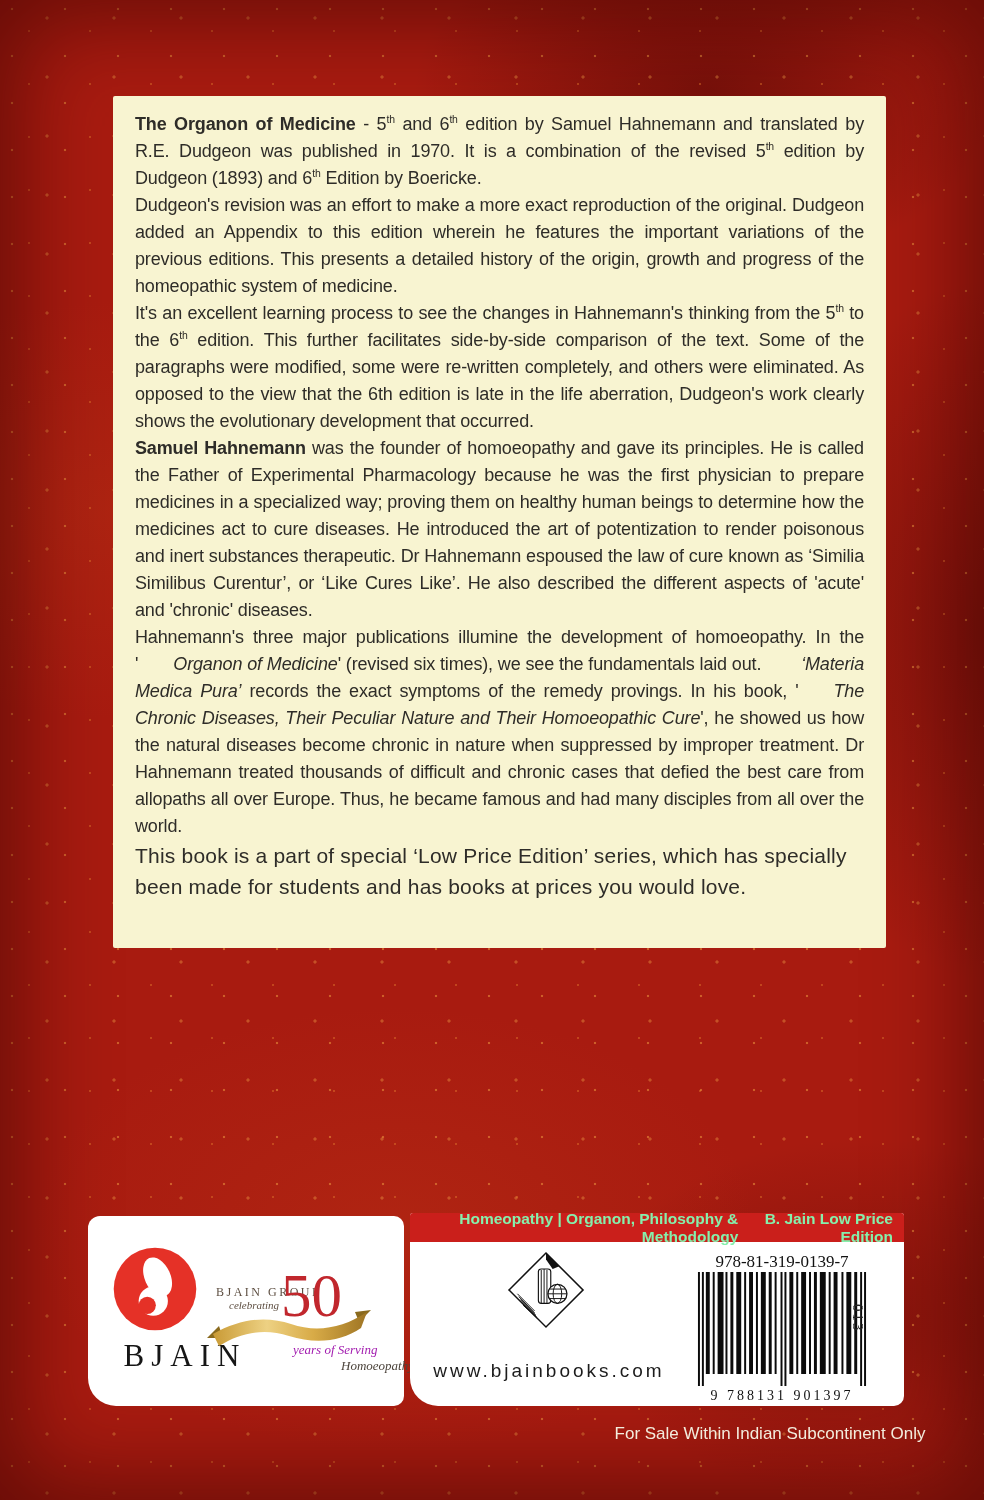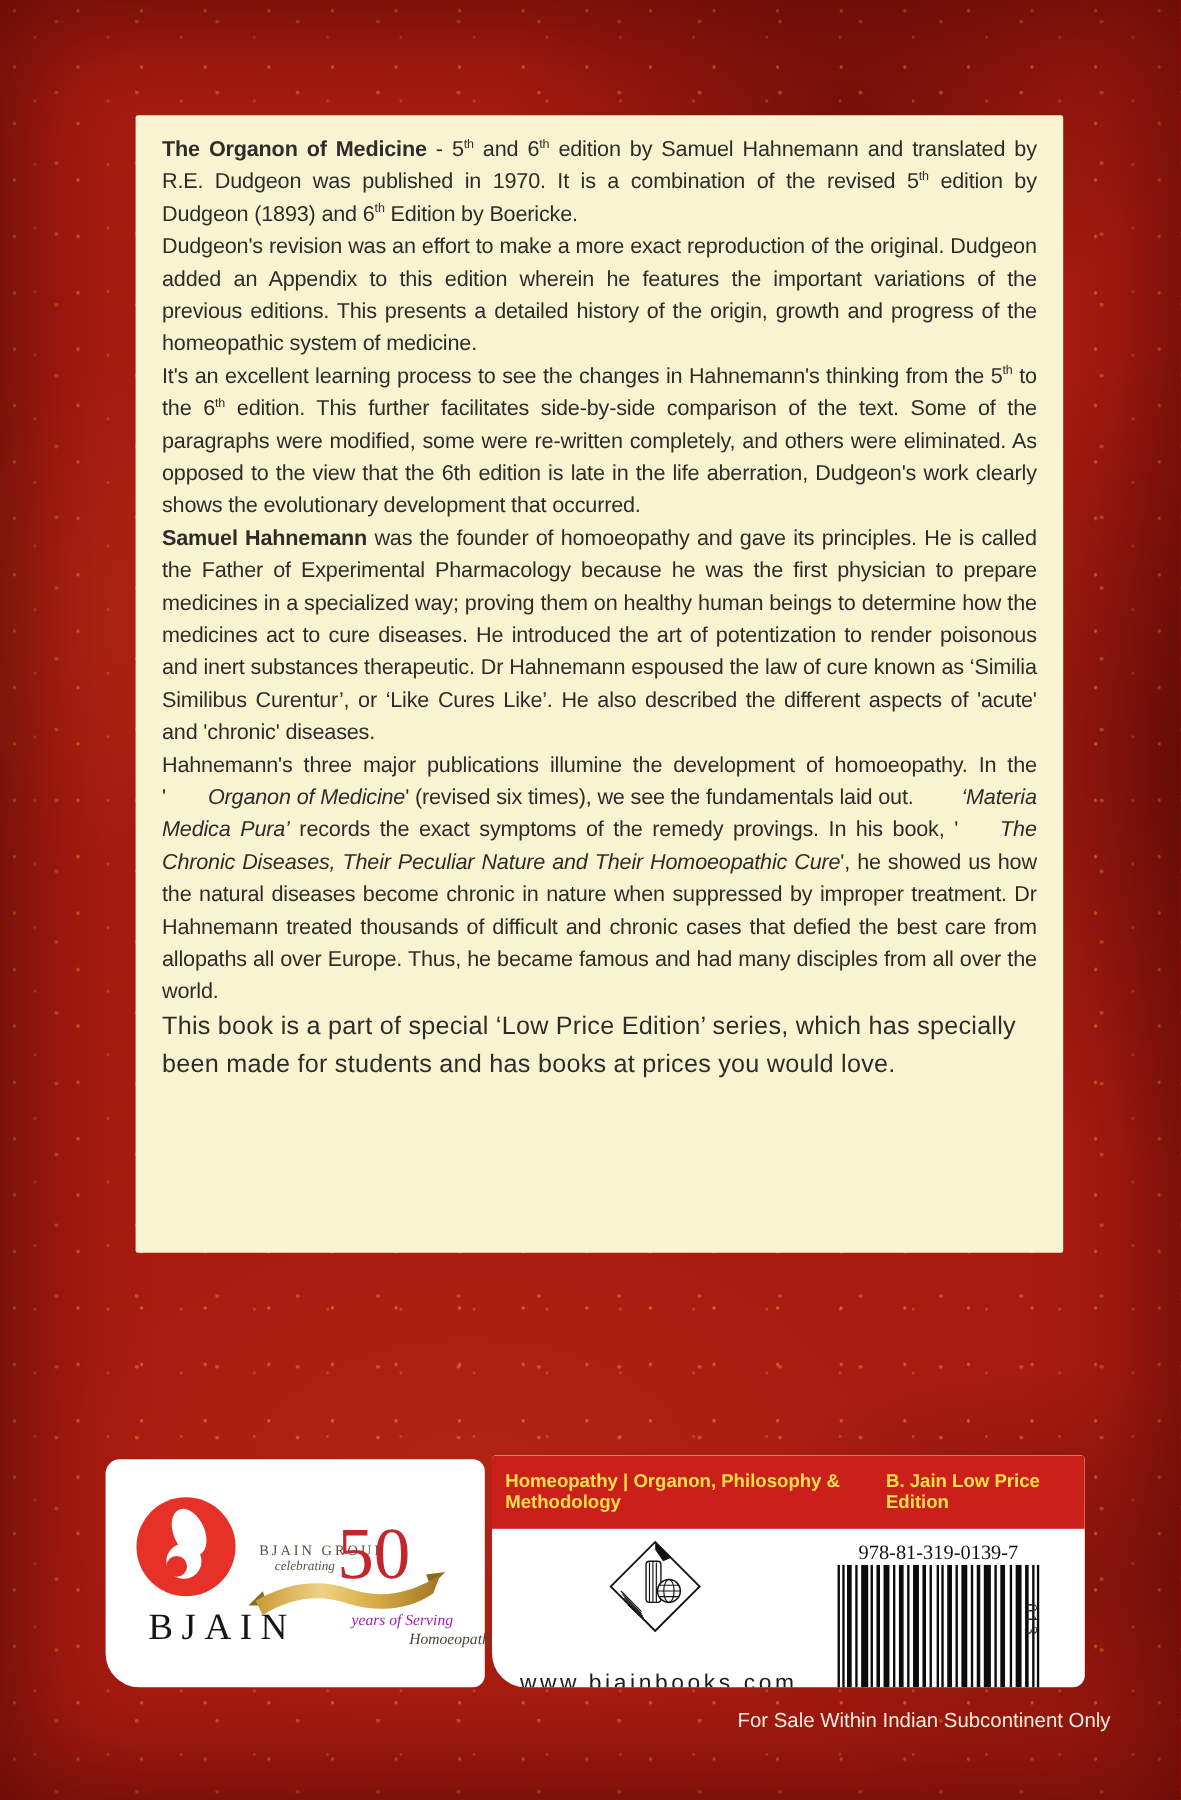--- a/index.html
+++ b/index.html
@@ -15,21 +15,21 @@
       radial-gradient(ellipse 300px 500px at 100% 42%, rgba(80,9,6,.45), transparent 70%),
       radial-gradient(ellipse 500px 300px at 12% 34%, rgba(190,58,22,.28), transparent 70%),
       radial-gradient(ellipse 520px 320px at 40% 82%, rgba(198,64,24,.25), transparent 70%),
       radial-gradient(ellipse 400px 260px at 88% 88%, rgba(86,10,6,.4), transparent 70%);
     background-size:53px 47px,61px 53px,67px 59px,auto,auto,auto,auto,auto;
   }
   .vignette{position:absolute;inset:0;pointer-events:none;
     box-shadow:inset 0 0 90px 18px rgba(58,3,2,.6);}
   
   .blurb-box{
-    position:absolute;left:113px;top:96px;width:773px;height:948px;
+    position:absolute;left:113px;top:96px;width:773px;height:852px;
     background:#f8f4d1;box-sizing:border-box;padding:15px 22px 1px 22px;
     overflow:hidden;border-radius:2px;
   }
   .blurb-box p{
     margin:0;color:#2e2c28;font-size:18px;line-height:27px;
     text-align:justify;letter-spacing:-0.15px;
   }
   .blurb-box p.gap-before{}
   .blurb-box p.closing{font-size:21px;line-height:31px;letter-spacing:0.2px;text-align:left;}
   .b{font-weight:bold;}
@@ -56,21 +56,21 @@
     font-family:"Liberation Serif",serif;font-style:italic;font-size:13px;color:#a21caf;}
   .anniv-years2{position:absolute;left:210px;top:142px;
     font-family:"Liberation Serif",serif;font-style:italic;font-size:13px;color:#4c443c;margin-left:43px;}
   
   .info-card{
     position:absolute;left:410px;top:1213px;width:494px;height:193px;
     background:#fff;border-radius:3px 3px 10px 28px;overflow:hidden;
   }
   .category-bar{
     height:29px;background:#ca1f1b;display:flex;justify-content:space-between;
-    align-items:center;padding:16px 11px;color:#fde047;font-size:15.5px;font-weight:bold;
+    align-items:center;padding:0 11px;color:#86efac;font-size:15.5px;font-weight:bold;text-align:right;
   }
   .info-body{position:relative;height:164px;}
   .bookglobe{position:absolute;left:96px;top:8px;width:80px;height:80px;}
   .website{
     position:absolute;left:8px;top:118px;width:262px;text-align:center;
     font-size:19px;letter-spacing:3px;color:#1c1c1c;
   }
   .barcode-block{position:absolute;left:278px;top:0;width:216px;height:164px;font-family:Liberation Serif, serif;}
   .isbn-top{position:absolute;left:0;top:10px;width:188px;text-align:center;
     font-size:17px;color:#111;}

